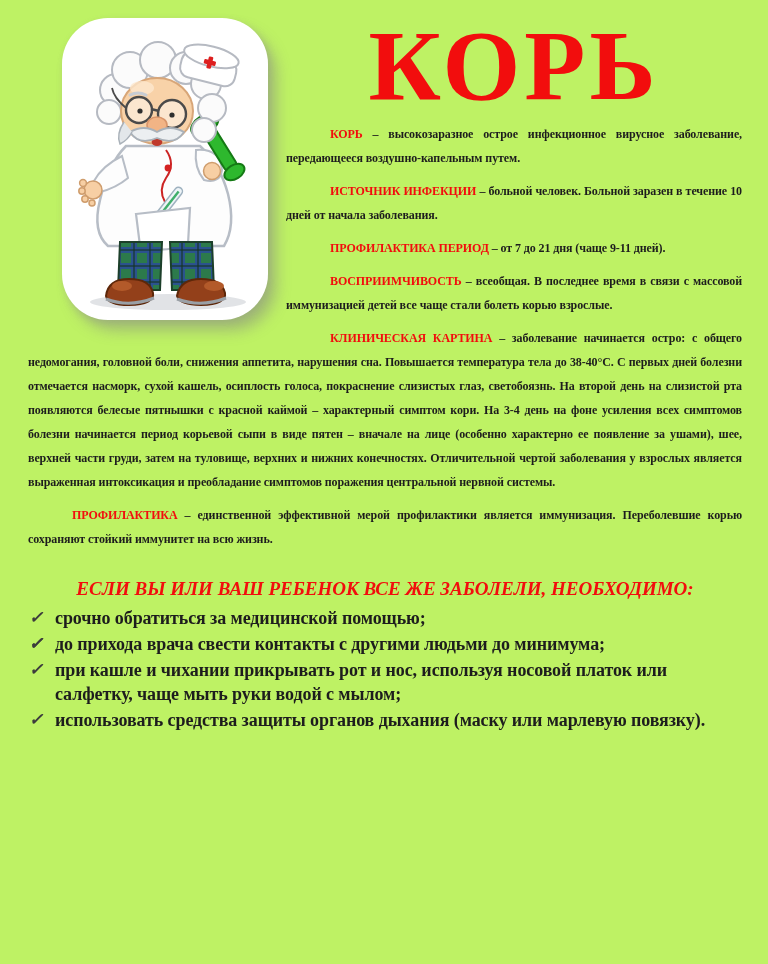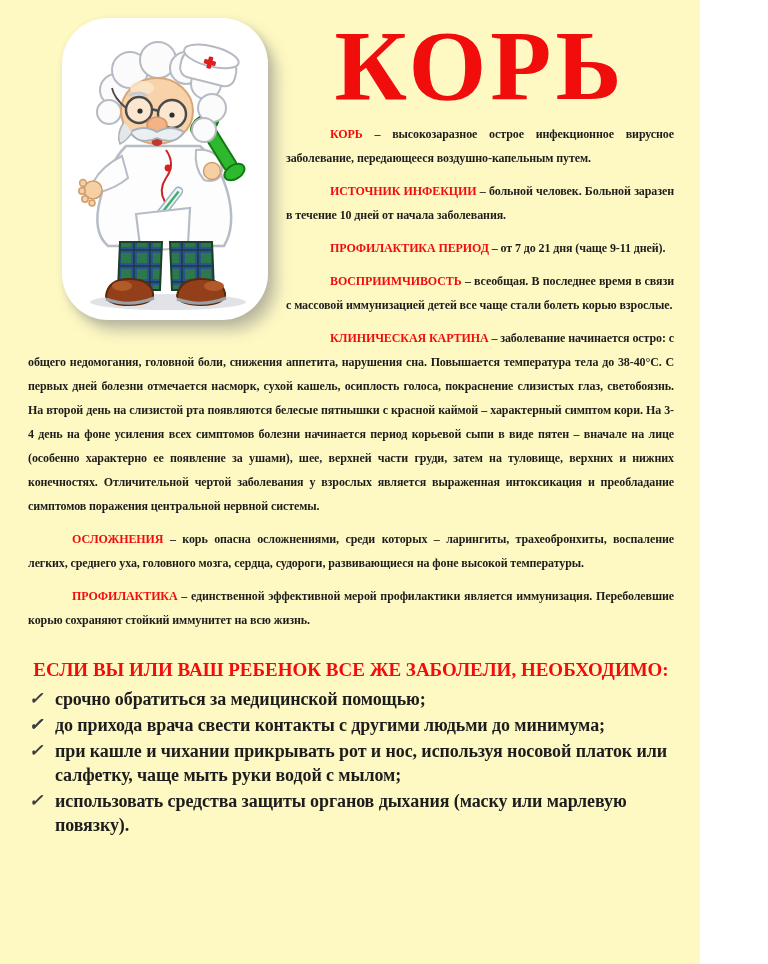--- a/index.html
+++ b/index.html
@@ -1,21 +1,21 @@
 <!DOCTYPE html>
 <html lang="ru"><head>
 <meta charset="utf-8">
 <style>
   :root{
     --accent:#f20d0d;
     --ink:#1d1d1d;
   }
   html,body{margin:0;padding:0;background:#ffffff;}
   .page{
-    width:700px;height:964px;background:#fef9c3;position:relative;overflow:hidden;
+    width:768px;height:964px;background:#bef264;position:relative;overflow:hidden;
     font-family:"Liberation Serif","DejaVu Serif",serif;
     font-weight:700;color:var(--ink);
   }
   .sheet{padding:16px 26px 0 28px;}
   .doctor-card{
     float:left;width:206px;height:302px;margin:2px 18px 10px 34px;
     border-radius:46px;background:#ffffff;
     box-shadow:9px 11px 14px rgba(130,130,130,.45), 2px 3px 7px rgba(150,150,150,.3);
   }
   .doctor-card svg{display:block;width:100%;height:100%;}
@@ -23,21 +23,21 @@
     margin:0 0 6px 0;font-size:100px;line-height:1;text-align:center;
     color:var(--accent);letter-spacing:4px;font-weight:700;
   }
   p.para{
     margin:0 0 9px 0;font-size:12px;line-height:24px;
     text-align:justify;text-indent:44px;letter-spacing:-0.1px;
   }
   .red{color:var(--accent);}
   .checklist{clear:both;margin-top:26px;}
   .checklist-heading{
-    text-align:center;color:var(--accent);font-size:19px;line-height:24px;margin:0 0 5px 0;
+    text-align:center;color:var(--accent);font-size:19px;line-height:24px;margin:0 0 5px 0;font-style:italic;
   }
   ul.checks{list-style:none;margin:0;padding:0;}
   li.check-item{
     position:relative;padding-left:27px;font-size:18px;line-height:24px;
     margin:0 0 2px 0;letter-spacing:-0.1px;
   }
   .check-mark{
     position:absolute;left:1px;top:0;color:#3c3c3c;font-size:17px;font-style:italic;
   }
 </style>
@@ -149,21 +149,20 @@
     <p class="para"><span class="red">КОРЬ</span> <span>–  высокозаразное острое инфекционное вирусное заболевание, передающееся воздушно-капельным путем.</span></p>
 
     <p class="para"><span class="red">ИСТОЧНИК ИНФЕКЦИИ</span> <span>– больной человек. Больной заразен в течение 10 дней от начала заболевания.</span></p>
 
     <p class="para"><span class="red">ПРОФИЛАКТИКА ПЕРИОД</span> <span>– от 7 до 21 дня (чаще 9-11 дней).</span></p>
 
     <p class="para"><span class="red">ВОСПРИИМЧИВОСТЬ</span> <span>– всеобщая. В последнее время в связи с массовой иммунизацией детей все чаще стали болеть корью взрослые.</span></p>
 
     <p class="para"><span class="red">КЛИНИЧЕСКАЯ КАРТИНА</span> <span>– заболевание начинается остро: с общего недомогания, головной боли, снижения аппетита, нарушения сна. Повышается температура тела до 38-40°С. С первых дней болезни отмечается насморк, сухой кашель, осиплость голоса, покраснение слизистых глаз, светобоязнь. На второй день на слизистой рта появляются белесые пятнышки с красной каймой – характерный симптом кори. На 3-4 день на фоне усиления всех симптомов болезни начинается период корьевой сыпи в виде пятен – вначале на лице (особенно характерно ее появление за ушами), шее, верхней части груди, затем на туловище, верхних и нижних конечностях. Отличительной чертой заболевания у взрослых является выраженная интоксикация и преобладание симптомов поражения центральной нервной системы.</span></p>
 
-    <p class="para"><span class="red">ОСЛОЖНЕНИЯ</span> <span>– корь опасна осложнениями, среди которых – ларингиты, трахеобронхиты, воспаление легких, среднего уха, головного мозга, сердца, судороги, развивающиеся на фоне высокой температуры.</span></p>
 
     <p class="para"><span class="red">ПРОФИЛАКТИКА</span> <span>– единственной эффективной мерой профилактики является иммунизация.  Переболевшие корью сохраняют стойкий иммунитет  на всю жизнь.</span></p>
 
     <div class="checklist">
       <p class="checklist-heading">ЕСЛИ ВЫ ИЛИ ВАШ РЕБЕНОК ВСЕ ЖЕ ЗАБОЛЕЛИ, НЕОБХОДИМО:</p>
       <ul class="checks">
         <li class="check-item"><span class="check-mark">✓</span><span>срочно обратиться за медицинской помощью;</span></li>
         <li class="check-item"><span class="check-mark">✓</span></li>
         <li class="check-item"><span class="check-mark">✓</span><span>до прихода врача свести контакты с другими людьми до минимума;</span></li>
         <li class="check-item"><span class="check-mark">✓</span><span>при кашле и чихании прикрывать рот и нос, используя носовой платок или салфетку, чаще мыть руки водой с мылом;</span></li>

